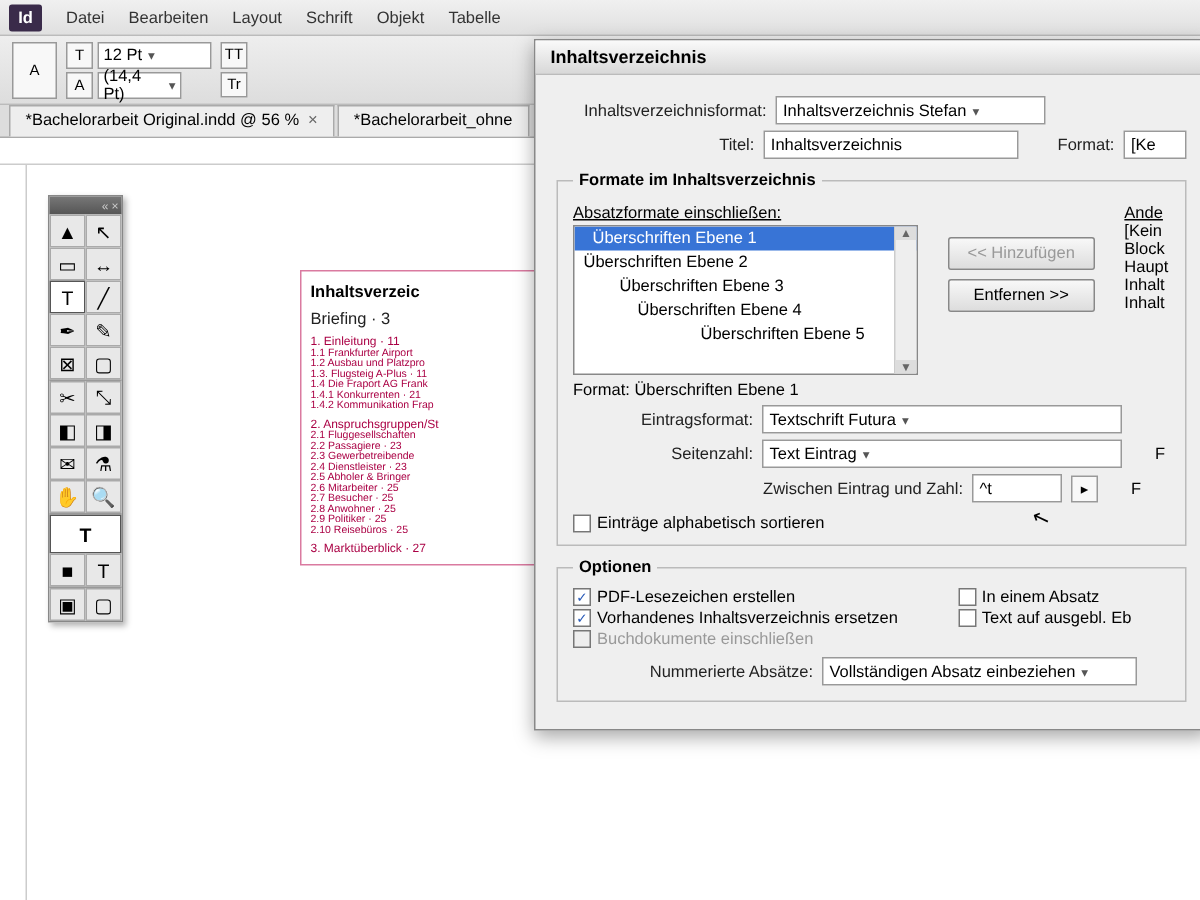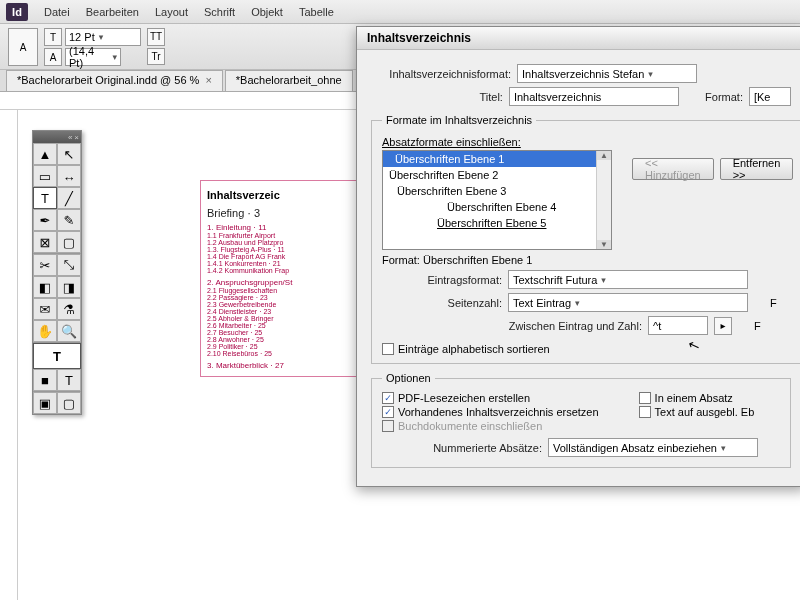--- a/index.html
+++ b/index.html
@@ -47,25 +47,25 @@
 
 .dialog { position:absolute; top:26px; left:356px; right:-6px; background:#efefef; border:1px solid #888; box-shadow:0 4px 12px rgba(0,0,0,0.35); }
 .dialog .titlebar { background:linear-gradient(#fafafa,#d8d8d8); padding:4px 10px; font-weight:bold; border-bottom:1px solid #bbb; font-size:12px; }
 .dialog .body { padding:10px 14px; }
 .drow { display:flex; align-items:center; margin:4px 0; gap:6px; }
 .dlabel { text-align:right; color:#222; }
 .dfield { background:#fff; border:1px solid #999; height:19px; padding:1px 4px; display:flex; align-items:center; }
 .dbtn { background:linear-gradient(#f8f8f8,#ddd); border:1px solid #888; height:22px; padding:0 12px; display:flex; align-items:center; justify-content:center; border-radius:2px; }
 .dbtn.disabled { color:#999; }
 fieldset { border:1px solid #bbb; margin:8px 0; padding:6px 10px; }
-legend { padding:0 4px; }
+legend { padding:0 4px;font-weight:bold; }
 .listbox { background:#fff; border:1px solid #888; height:100px; width:230px; overflow:hidden; position:relative; }
 .listitem { padding:2px 6px; }
 .listitem.sel { background:#3874d6; color:#fff;padding-left:12px; }
-.indent1 { } .indent2 { padding-left:14px; } .indent3 { padding-left:64px; } .indent4 { padding-left:54px;text-decoration:underline; }
+.indent1 { } .indent2 { padding-left:30px; } .indent3 { padding-left:42px; } .indent4 { padding-left:84px; }
 .scrollbar { position:absolute; right:0; top:0; bottom:0; width:15px; background:#eee; border-left:1px solid #ccc; }
 .scrollbar::before { content:"▲"; display:block; text-align:center; font-size:8px; color:#666; background:#ddd; }
 .scrollbar::after { content:"▼"; position:absolute; bottom:0; width:100%; text-align:center; font-size:8px; color:#666; background:#ddd; }
 .checkbox { display:flex; align-items:center; gap:4px; margin:2px 0; }
 .cb { width:12px; height:12px; border:1px solid #777; background:#fff; display:flex; align-items:center; justify-content:center; font-size:9px; color:#2a5bb8; }
 .cb.disabled { background:#eee; }
 .underline { text-decoration: underline; }
 .cursor-arrow { position:absolute; top:337px; left:688px; font-size:14px; color:#000; pointer-events:none; transform:rotate(-20deg); }
 </style>
 </head>
@@ -189,21 +189,21 @@
           <div class="underline" style="margin-bottom:2px">Absatzformate einschließen:</div>
           <div class="listbox">
             <div class="listitem sel">Überschriften Ebene 1</div>
             <div class="listitem indent1">Überschriften Ebene 2</div>
             <div class="listitem indent2">Überschriften Ebene 3</div>
             <div class="listitem indent3">Überschriften Ebene 4</div>
             <div class="listitem indent4">Überschriften Ebene 5</div>
             <div class="scrollbar"></div>
           </div>
         </div>
-        <div style="display:flex;flex-direction:row;gap:6px;margin:22px 8px 0 14px">
+        <div style="display:flex;flex-direction:column;gap:6px;margin:22px 8px 0 14px">
           <div class="dbtn disabled">&lt;&lt; Hinzufügen</div>
           <div class="dbtn">Entfernen &gt;&gt;</div>
         </div>
         <div style="margin-left:6px">
           <div class="underline">Ande</div>
           <div>[Kein</div>
           <div>Block</div>
           <div>Haupt</div>
           <div>Inhalt</div>
           <div>Inhalt</div>

